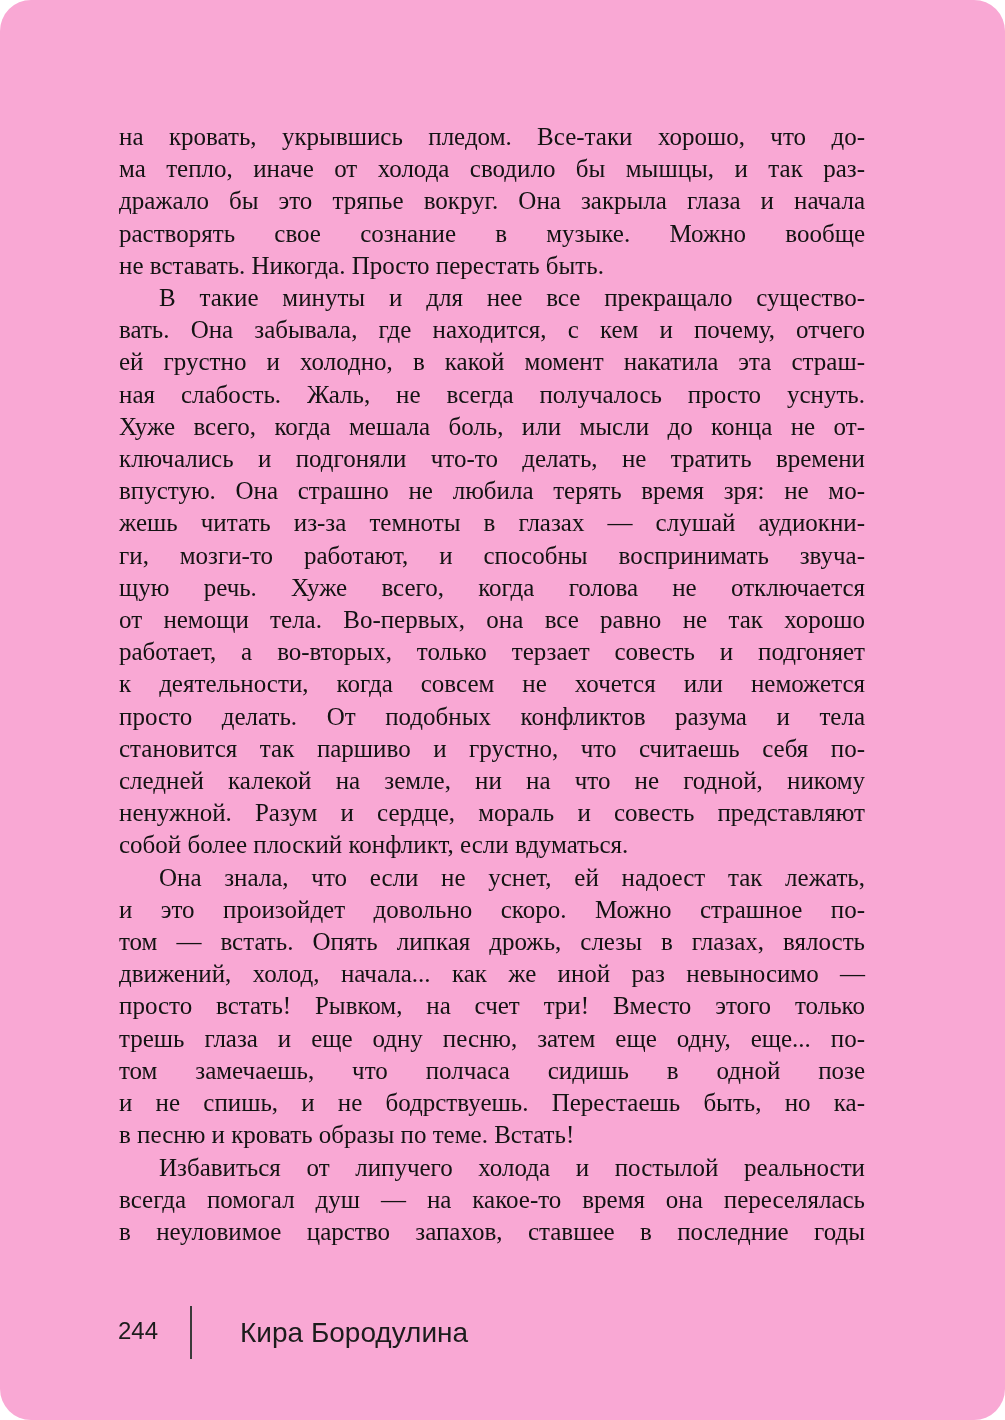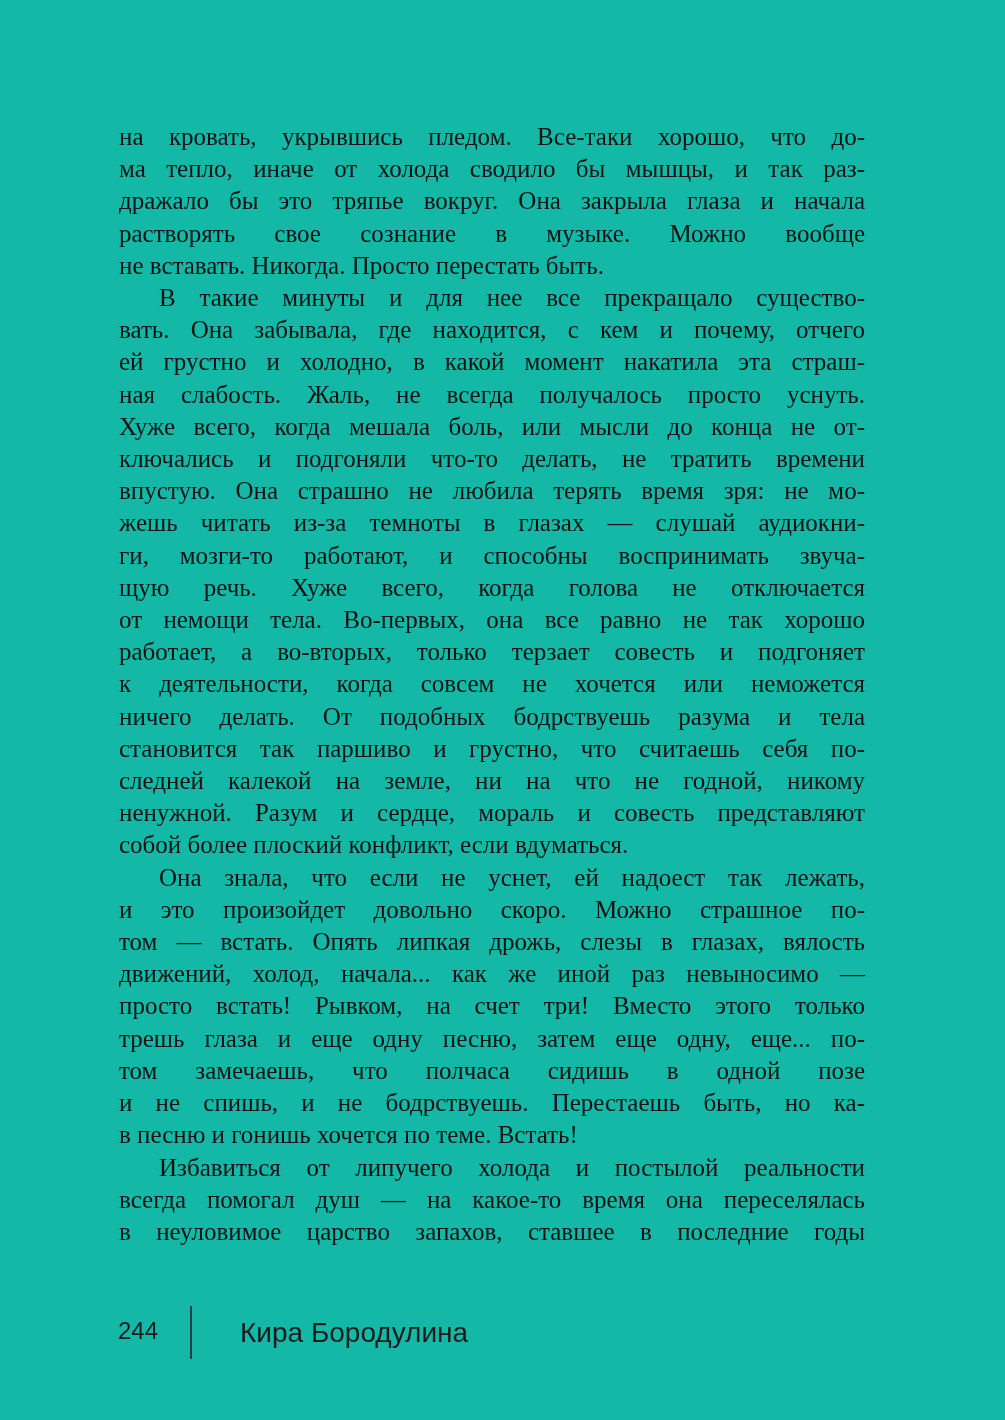--- a/index.html
+++ b/index.html
@@ -9,21 +9,22 @@
   body {
     width: 1005px;
     height: 1420px;
     background: #ffffff;
     position: relative;
     overflow: hidden;
   }
   .page {
     position: absolute;
     inset: 0;
-    background: #14b8a6;
+    background: #f9a8d4;
+    border-radius: 31px;
   }
   .text-block {
     position: absolute;
     left: 119px;
     top: 121px;
     width: 746px;
     font-family: "Liberation Serif", "DejaVu Serif", serif;
     font-size: 25px;
     line-height: 32.2px;
     color: #131313;
@@ -91,36 +92,36 @@
         <div class="line">ная слабость. Жаль, не всегда получалось просто уснуть.</div>
         <div class="line">Хуже всего, когда мешала боль, или мысли до конца не от-</div>
         <div class="line">ключались и подгоняли что-то делать, не тратить времени</div>
         <div class="line">впустую. Она страшно не любила терять время зря: не мо-</div>
         <div class="line">жешь читать из-за темноты в глазах — слушай аудиокни-</div>
         <div class="line">ги, мозги-то работают, и способны воспринимать звуча-</div>
         <div class="line">щую речь. Хуже всего, когда голова не отключается</div>
         <div class="line">от немощи тела. Во-первых, она все равно не так хорошо</div>
         <div class="line">работает, а во-вторых, только терзает совесть и подгоняет</div>
         <div class="line">к деятельности, когда совсем не хочется или неможется</div>
-        <div class="line">ничего делать. От подобных бодрствуешь разума и тела</div>
+        <div class="line">просто делать. От подобных конфликтов разума и тела</div>
         <div class="line">становится так паршиво и грустно, что считаешь себя по-</div>
         <div class="line">следней калекой на земле, ни на что не годной, никому</div>
         <div class="line">ненужной. Разум и сердце, мораль и совесть представляют</div>
         <div class="line flush">собой более плоский конфликт, если вдуматься.</div>
       </div>
       <div class="para">
         <div class="line indent">Она знала, что если не уснет, ей надоест так лежать,</div>
         <div class="line">и это произойдет довольно скоро. Можно страшное по-</div>
         <div class="line">том — встать. Опять липкая дрожь, слезы в глазах, вялость</div>
         <div class="line">движений, холод, начала... как же иной раз невыносимо —</div>
         <div class="line">просто встать! Рывком, на счет три! Вместо этого только</div>
         <div class="line">трешь глаза и еще одну песню, затем еще одну, еще... по-</div>
         <div class="line">том замечаешь, что полчаса сидишь в одной позе</div>
         <div class="line">и не спишь, и не бодрствуешь. Перестаешь быть, но ка-</div>
-        <div class="line flush">в песню и гонишь хочется по теме. Встать!</div>
+        <div class="line flush">в песню и кровать образы по теме. Встать!</div>
       </div>
       <div class="para">
         <div class="line indent">Избавиться от липучего холода и постылой реальности</div>
         <div class="line">всегда помогал душ — на какое-то время она переселялась</div>
         <div class="line">в неуловимое царство запахов, ставшее в последние годы</div>
       </div>
     </main>
 
   <div class="footer-pagenum">244</div>
 

